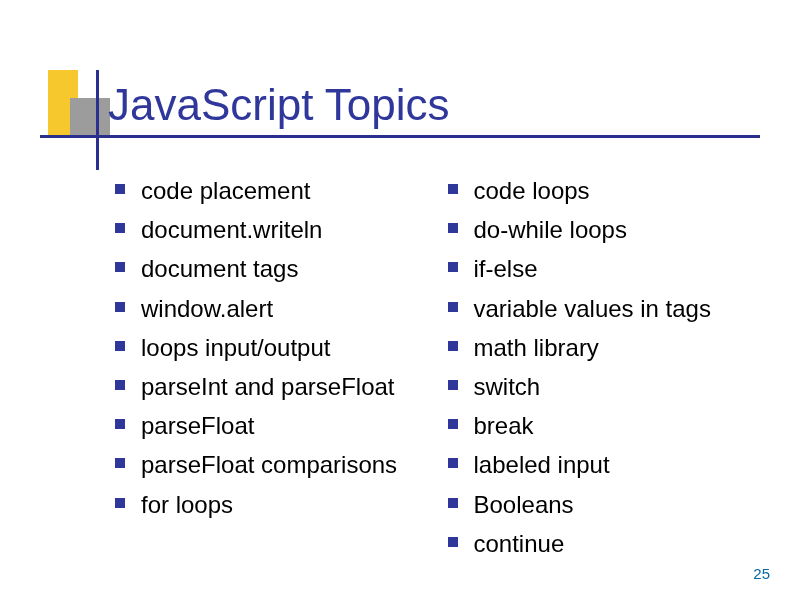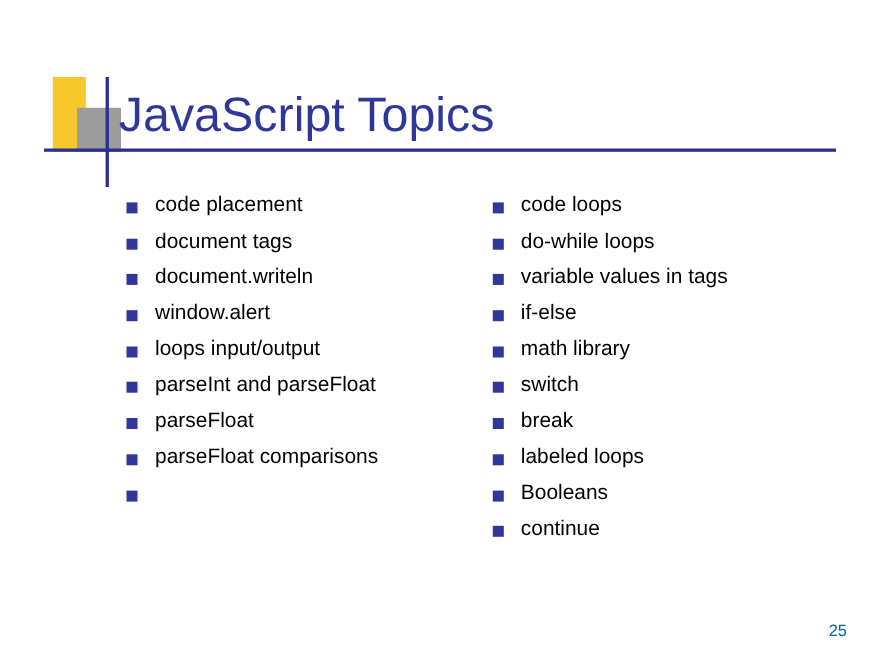--- a/index.html
+++ b/index.html
@@ -80,21 +80,21 @@
     }
     .bullet {
       width: 10px;
       height: 10px;
       background: #30379b;
       margin-right: 16px;
       margin-top: 9px;
       flex-shrink: 0;
     }
     .bullet-text {
-      font-size: 19px;
+      font-size: 24px;
       color: #000000;
       line-height: 1.3;
     }
     .page-number {
       position: absolute;
       bottom: 18px;
       right: 30px;
       font-size: 15px;
       color: #0369a1;
     }
@@ -112,25 +112,25 @@
 <h1 class="title">JavaScript Topics</h1>
 
 <div class="content">
   <div class="column" id="left-col">
       <div class="bullet-item">
         <div class="bullet"></div>
         <div class="bullet-text">code placement</div>
       </div>
       <div class="bullet-item">
         <div class="bullet"></div>
-        <div class="bullet-text">document tags</div>
+        <div class="bullet-text">document.writeln</div>
       </div>
       <div class="bullet-item">
         <div class="bullet"></div>
-        <div class="bullet-text">document.writeln</div>
+        <div class="bullet-text">document tags</div>
       </div>
       <div class="bullet-item">
         <div class="bullet"></div>
         <div class="bullet-text">window.alert</div>
       </div>
       <div class="bullet-item">
         <div class="bullet"></div>
         <div class="bullet-text">loops input/output</div>
       </div>
       <div class="bullet-item">
@@ -140,54 +140,55 @@
       <div class="bullet-item">
         <div class="bullet"></div>
         <div class="bullet-text">parseFloat</div>
       </div>
       <div class="bullet-item">
         <div class="bullet"></div>
         <div class="bullet-text">parseFloat comparisons</div>
       </div>
       <div class="bullet-item">
         <div class="bullet"></div>
+        <div class="bullet-text">for loops</div>
       </div>
     </div>
   <div class="column" id="right-col">
       <div class="bullet-item">
         <div class="bullet"></div>
         <div class="bullet-text">code loops</div>
       </div>
       <div class="bullet-item">
         <div class="bullet"></div>
         <div class="bullet-text">do-while loops</div>
       </div>
       <div class="bullet-item">
         <div class="bullet"></div>
-        <div class="bullet-text">variable values in tags</div>
+        <div class="bullet-text">if-else</div>
       </div>
       <div class="bullet-item">
         <div class="bullet"></div>
-        <div class="bullet-text">if-else</div>
+        <div class="bullet-text">variable values in tags</div>
       </div>
       <div class="bullet-item">
         <div class="bullet"></div>
         <div class="bullet-text">math library</div>
       </div>
       <div class="bullet-item">
         <div class="bullet"></div>
         <div class="bullet-text">switch</div>
       </div>
       <div class="bullet-item">
         <div class="bullet"></div>
         <div class="bullet-text">break</div>
       </div>
       <div class="bullet-item">
         <div class="bullet"></div>
-        <div class="bullet-text">labeled loops</div>
+        <div class="bullet-text">labeled input</div>
       </div>
       <div class="bullet-item">
         <div class="bullet"></div>
         <div class="bullet-text">Booleans</div>
       </div>
       <div class="bullet-item">
         <div class="bullet"></div>
         <div class="bullet-text">continue</div>
       </div>
     </div>

